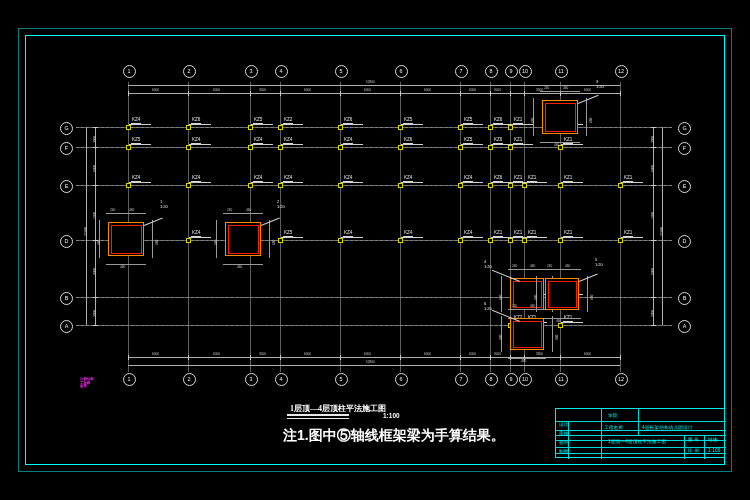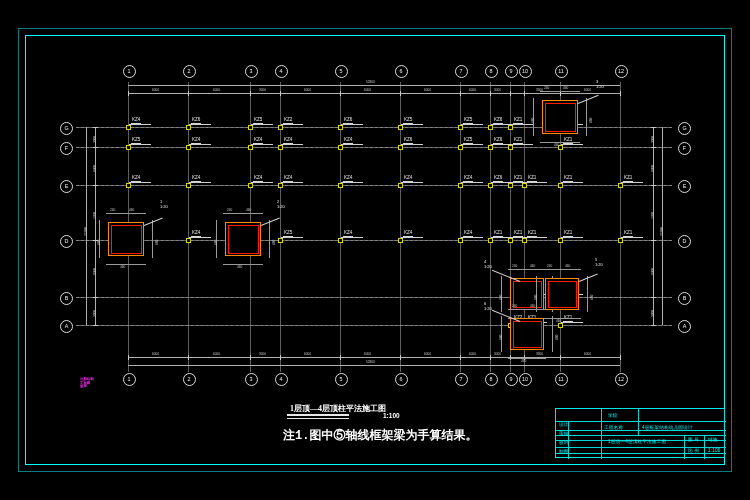--- a/index.html
+++ b/index.html
@@ -24,22 +24,22 @@
   .colsec{position:absolute;box-sizing:border-box;border:1.3px solid #ff8a00;background:#000;}
   .colsec .inner{position:absolute;inset:1.5px;border:1.1px solid #ff1a00;box-sizing:border-box;}
   .dimtxt{position:absolute;color:#c8c8c8;font-size:3.2px;white-space:nowrap;}
   .dimline{position:absolute;background:#b0b0b0;}
   .tick{position:absolute;background:#c8c8c8;}
   .callout{position:absolute;color:#f2f2f2;font-size:4px;line-height:4.6px;white-space:pre;}
   .maintitle{position:absolute;color:#ffffff;font-size:8px;font-weight:bold;white-space:nowrap;
              font-family:"Liberation Serif",serif;}
   .titlerule{position:absolute;background:#e8e8e8;}
   .scaletxt{position:absolute;color:#ffffff;font-size:6.5px;font-weight:bold;white-space:nowrap;}
-  .notetxt{position:absolute;color:#ffffff;font-size:12px;font-weight:bold;white-space:nowrap;
-           font-family:Liberation Mono, monospace;}
+  .notetxt{position:absolute;color:#ffffff;font-size:14px;font-weight:bold;white-space:nowrap;
+           font-family:Liberation Sans, sans-serif;}
   .stamp{position:absolute;color:#ff2fff;font-size:3.4px;line-height:3.6px;white-space:pre;font-weight:bold;}
   .dimtextv{position:absolute;color:#c8c8c8;font-size:3.2px;white-space:nowrap;transform-origin:0 0;transform:rotate(-90deg);}
 </style>
 </head>
 <body>
 
 <div id="stage">
 
   <div class="abs frame-outer"></div>
   <div class="abs frame-inner"></div>

